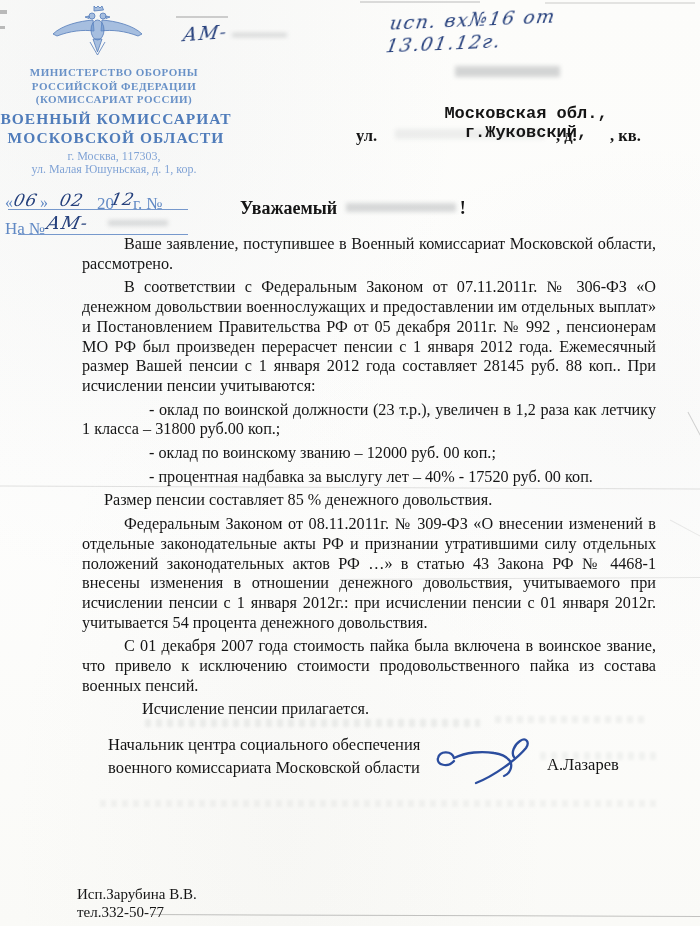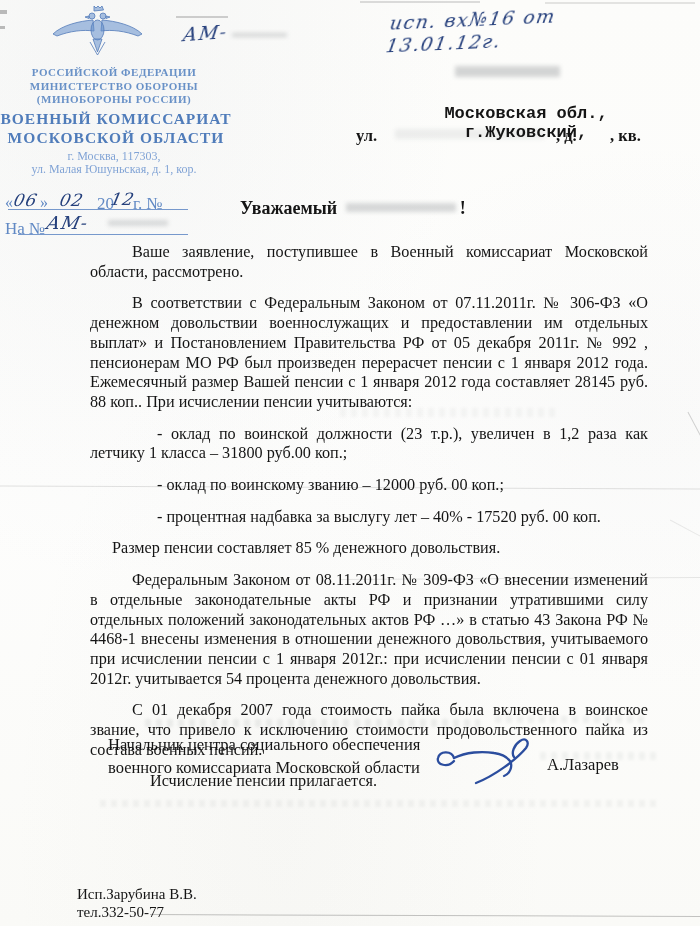--- a/index.html
+++ b/index.html
@@ -41,21 +41,21 @@
   .recipient-city{left:398px;top:104px;width:256px;text-align:center;
     font-size:17px;font-weight:600;font-family:Liberation Mono, monospace;}
   .street-bit{font-size:16.5px;font-weight:600;}
 
   
   .greeting{left:240px;top:198px;font-size:18px;font-weight:bold;}
 
   
   .bodytext{left:78px;top:231px;width:582px;font-size:16.2px;line-height:19.7px;
     text-align:justify;}
-  .bodytext p{margin:12px;}
+  .bodytext p{margin:4px;}
   .ind-main{text-indent:42px;}
   .ind-list{text-indent:67px;}
   .ind-small{text-indent:22px;}
   .ind-wide{text-indent:60px;}
 
   
   .sig-title{left:108px;top:733px;font-size:16.5px;line-height:23px;}
   .sig-name{left:547px;top:755px;font-size:16.5px;}
   .sig-svg{left:428px;top:736px;}
 
@@ -112,23 +112,23 @@
         <path d="M43,35 L47.5,48 L52,35 Z"></path>
         <path d="M40,38 L47.5,51 L55,38" fill="none"></path>
       </g>
     </svg>
   </div>
 
   <div class="abs hand note-topleft">АМ-</div>
   <div class="abs hand note-topright">исп. вх№16 от 13.01.12г.</div>
 
   <div class="abs stamp lh-ministry">
+    <div>МИНИСТЕРСТВО ОБОРОНЫ</div>
     <div>РОССИЙСКОЙ ФЕДЕРАЦИИ</div>
-    <div>МИНИСТЕРСТВО ОБОРОНЫ</div>
-    <div>(МИНОБОРОНЫ РОССИИ)</div>
+    <div>(КОМИССАРИАТ РОССИИ)</div>
   </div>
   <div class="abs stamp lh-org">
     <div>ВОЕННЫЙ КОМИССАРИАТ</div>
     <div>МОСКОВСКОЙ ОБЛАСТИ</div>
   </div>
   <div class="abs stamp lh-addr">
     <div>г. Москва, 117303,</div>
     <div>ул. Малая Юшуньская, д. 1, кор.</div>
   </div>
 

